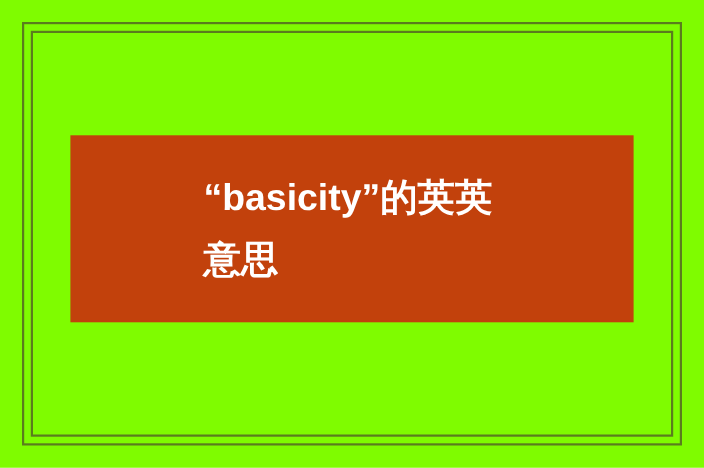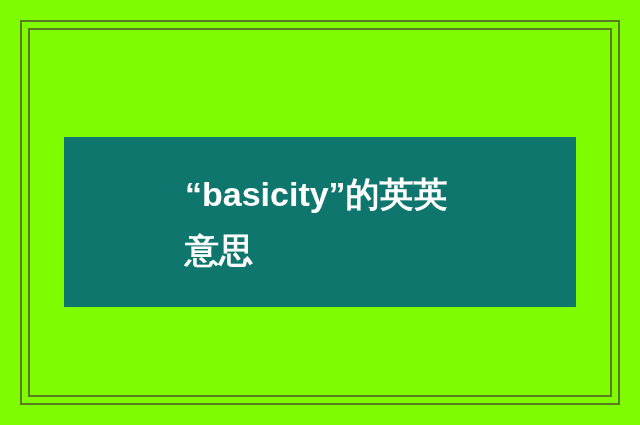--- a/index.html
+++ b/index.html
@@ -44,24 +44,24 @@
     top: 28px;
     right: 28px;
     bottom: 28px;
     border: 2px solid #5a7d1e;
   }
 
   
   .panel {
     position: absolute;
     left: 64px;
-    top: 137px;
+    top: 123px;
     width: 512px;
     height: 170px;
-    background: #0f766e;
+    background: #c2410c;
     box-sizing: border-box;
     display: flex;
     align-items: center;
     justify-content: center;
     overflow: hidden;
   }
 
   .panel-title {
     display: block;
     width: 270px;

